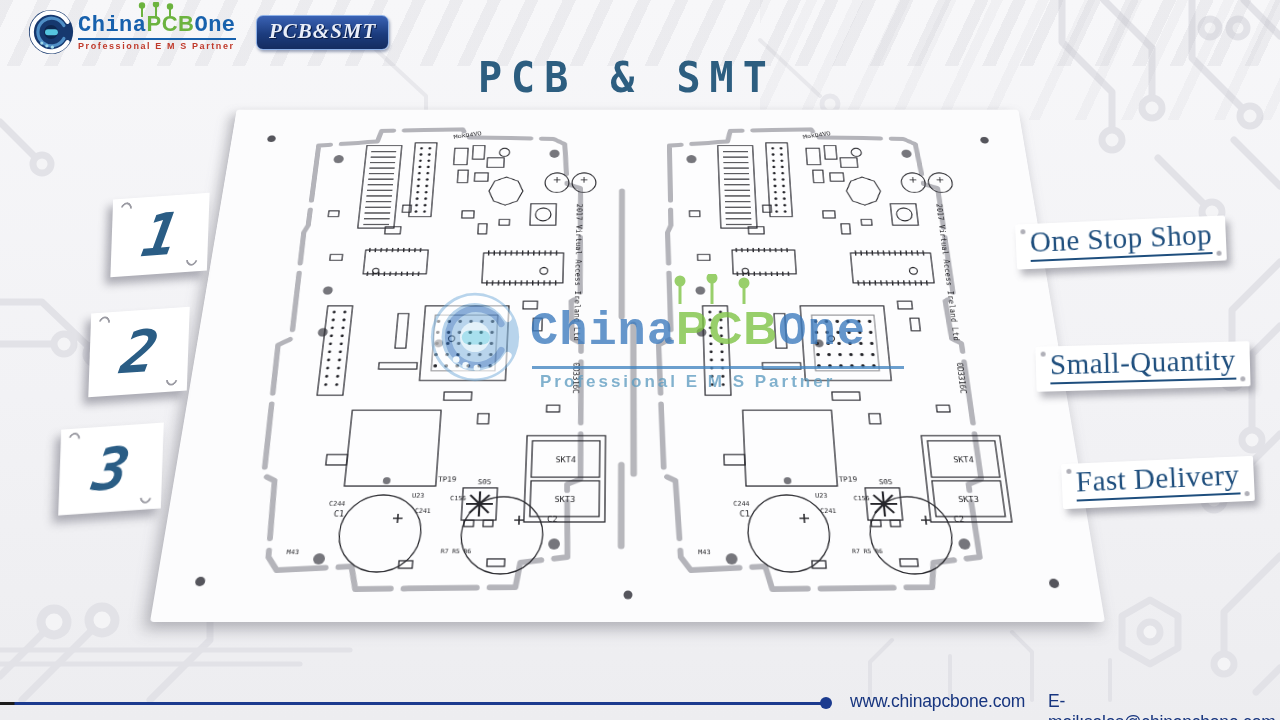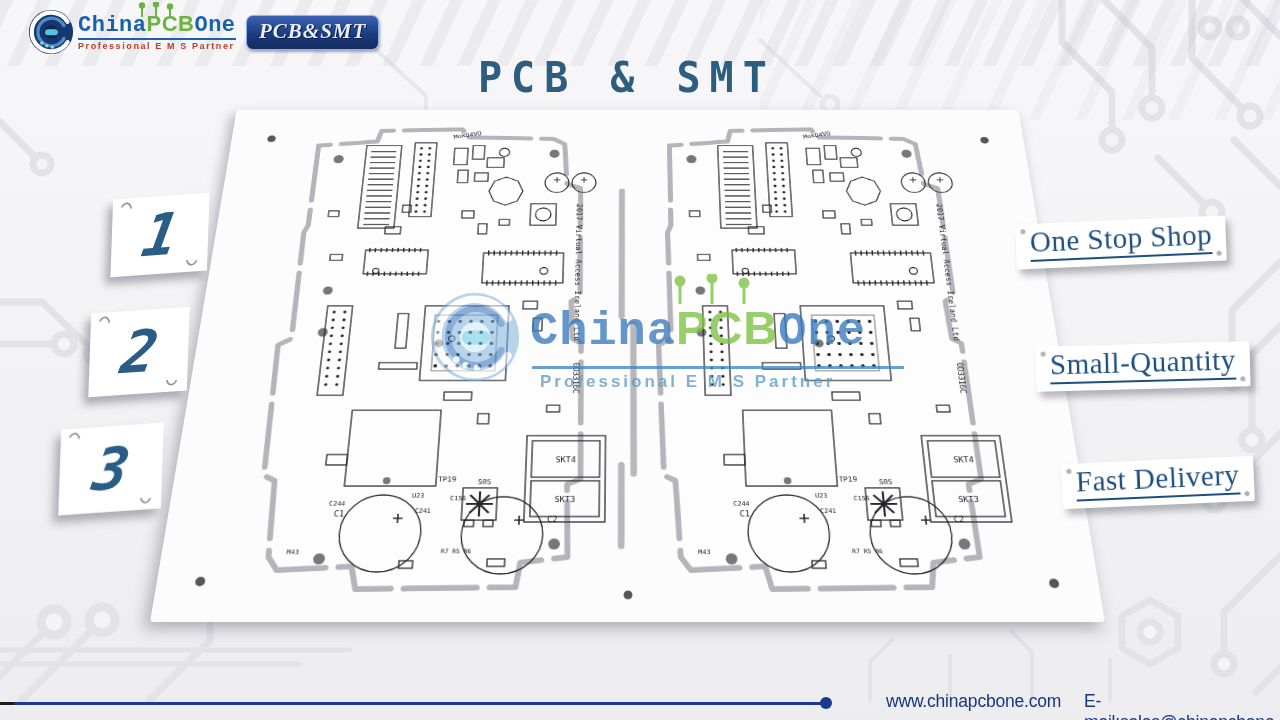--- a/index.html
+++ b/index.html
@@ -26,21 +26,21 @@
   .header { left:28px; top:6px; height:52px; display:flex; align-items:center; z-index:5; }
   .logo-icon { width:46px; height:46px; }
   .brand-block { position:relative; margin-left:4px; }
   .brand-line1 { font-weight:bold; font-size:22px; letter-spacing:0.5px; line-height:22px; }
   .brand-china,.brand-one { color:#1761ad;font-family:Liberation Mono, monospace; }
   .brand-pcb { color:#6cb33f; }
   .brand-rule { height:2px; background:#1761ad; margin-top:1px; width:158px; }
   .brand-tagline { font-size:9px; font-weight:bold; color:#c03a2b; letter-spacing:1.6px; margin-top:1px; }
   .sprout { position:absolute; left:57px; top:-11px; }
   .badge {
-    margin-left:10px; padding:3px 12px 5px; border-radius:7px;
+    margin-left:20px; padding:3px 12px 5px; border-radius:7px;
     background:linear-gradient(180deg,#3a62b4 0%,#1c3c7e 55%,#142c60 100%);
     border:1px solid #8fb2e8; box-shadow:1px 2px 3px rgba(20,40,90,.4);
     font-family:"Liberation Serif", serif; font-style:italic; font-weight:bold;
     font-size:21px; color:#e9eef9; text-shadow:1px 1px 0 #0a1c45; letter-spacing:1px;
   }
 
   
   .page-title {
     left:478px; top:52px; z-index:5;
     font-family:"DejaVu Sans Mono", monospace; font-weight:bold;
@@ -98,21 +98,21 @@
   .wm-rule { left:104px; top:76px; width:372px; height:3px; background:#4285c0; }
   .wm-tagline { left:112px; top:82px; font-size:17px; letter-spacing:3px; color:#5e9cc0; font-weight:bold; }
   .wm-sprout { left:238px; top:-16px; }
 
   
   .footer-line {
     left:0; top:702px; width:826px; height:3px; z-index:5;
     background:linear-gradient(90deg,#1c1c1c 0,#1c1c1c 14px,#1b3a8e 15px);
   }
   .footer-dot { left:820px; top:697px; width:12px; height:12px; border-radius:50%; background:#1b3a8e; z-index:5; }
-  .footer-text { top:691px; z-index:5; font-size:17.5px; color:#17357f; letter-spacing:-0.2px;margin-left:36px; }
+  .footer-text { top:691px; z-index:5; font-size:17.5px; color:#17357f; letter-spacing:-0.2px; }
   .footer-web { left:850px; }
   .footer-mail { left:1048px; }
 </style>
 </head>
 <body>
 
 <svg id="bg-svg" class="abs" width="1280" height="720" viewBox="0 0 1280 720">
   <g fill="none" stroke="#e2e2e7" stroke-width="7" stroke-linejoin="round" stroke-linecap="round">
 
     <path d="M1062,0 L1062,42 L1112,92 L1112,128"></path>

